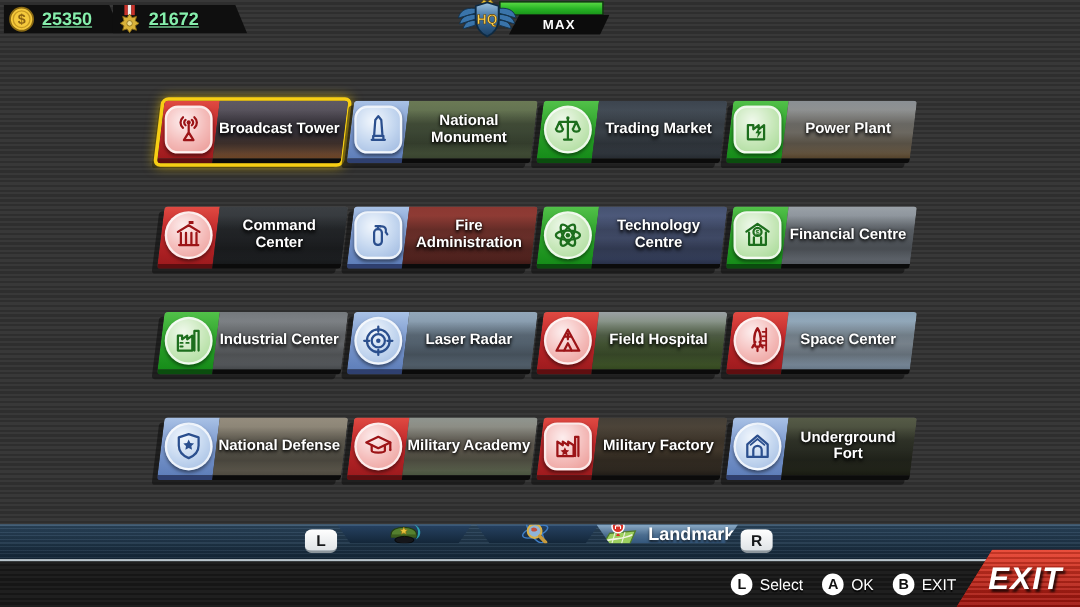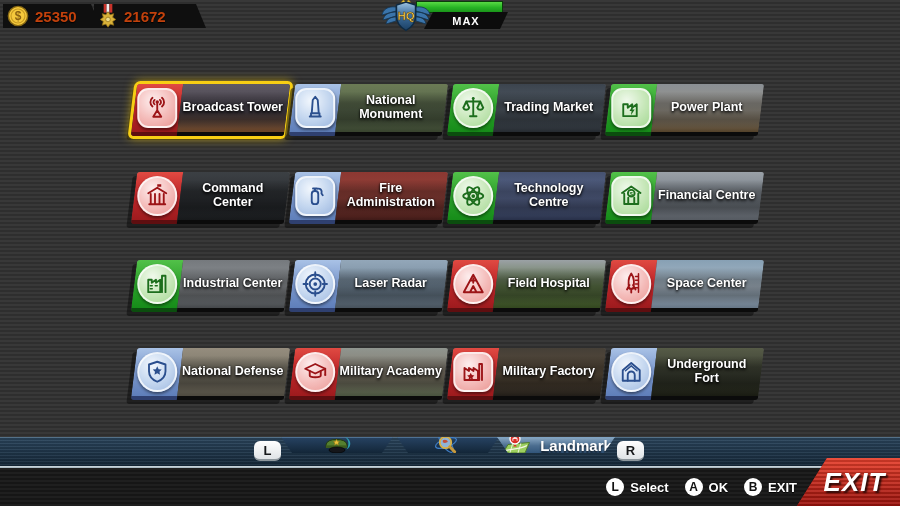--- a/index.html
+++ b/index.html
@@ -10,21 +10,21 @@
     background-image:repeating-linear-gradient(180deg,#383838 0 2px,#2e2e2e 2px 4px);
   }
   
   .res-bar{
     position:absolute;top:4px;height:24px;background:#0f0f0f;
     display:flex;align-items:center;gap:6px;padding:0 16px 0 4px;
     clip-path:polygon(0 0,calc(100% - 10px) 0,100% 100%,0 100%);
   }
   #coinBar{left:3px;min-width:78px;}
   #medalBar{left:94px;min-width:92px;}
-  .res-value{color:#c2410c;font-size:15px;font-weight:700;text-shadow:0 1px 1px #000;}
+  .res-value{color:#86efac;font-size:15px;font-weight:700;text-shadow:0 1px 1px #000;text-decoration:underline;}
   
   .hq-progress{
     position:absolute;left:416px;top:1px;width:87px;height:12px;
     background:linear-gradient(180deg,#58d944,#27b325 55%,#1a951a);
     border:1px solid #0a3d0a;box-sizing:border-box;
   }
   .hq-max{
     position:absolute;left:424px;top:12px;width:84px;height:17px;background:#0c0c0c;
     clip-path:polygon(9px 0,100% 0,calc(100% - 8px) 100%,0 100%);
     display:flex;align-items:center;justify-content:center;
@@ -108,21 +108,21 @@
     background-color:#1a1a1a;
     background-image:repeating-linear-gradient(180deg,#1f1f1f 0 2px,#161616 2px 4px);
   }
   .hints{position:absolute;right:103px;top:0;height:38px;display:flex;align-items:center;gap:16px;}
   .hint{display:flex;align-items:center;gap:6px;}
   .hint-key{
     width:18px;height:18px;border-radius:50%;background:#fff;
     display:flex;align-items:center;justify-content:center;
     color:#111;font-size:12px;font-weight:800;
   }
-  .hint-label{color:#fff;font-size:13px;font-weight:700;text-shadow:0 1px 1px #000;}
+  .hint-label{color:#fff;font-size:13px;font-weight:400;text-shadow:0 1px 1px #000;}
   .exit-btn{
     position:absolute;right:0;top:458px;width:103px;height:48px;
     clip-path:polygon(30px 0,100% 0,100% 100%,0 100%);
     background-color:#b2170f;
     background-image:repeating-linear-gradient(180deg,rgba(255,255,255,.08) 0 2px,rgba(0,0,0,.15) 2px 4px),linear-gradient(180deg,#e8402c,#9c120c);
     display:flex;align-items:center;justify-content:center;cursor:pointer;
   }
   .exit-btn span{
     color:#fff;font-size:26px;font-weight:900;font-style:italic;letter-spacing:1px;
     padding-left:12px;text-shadow:2px 2px 2px rgba(0,0,0,.75);

